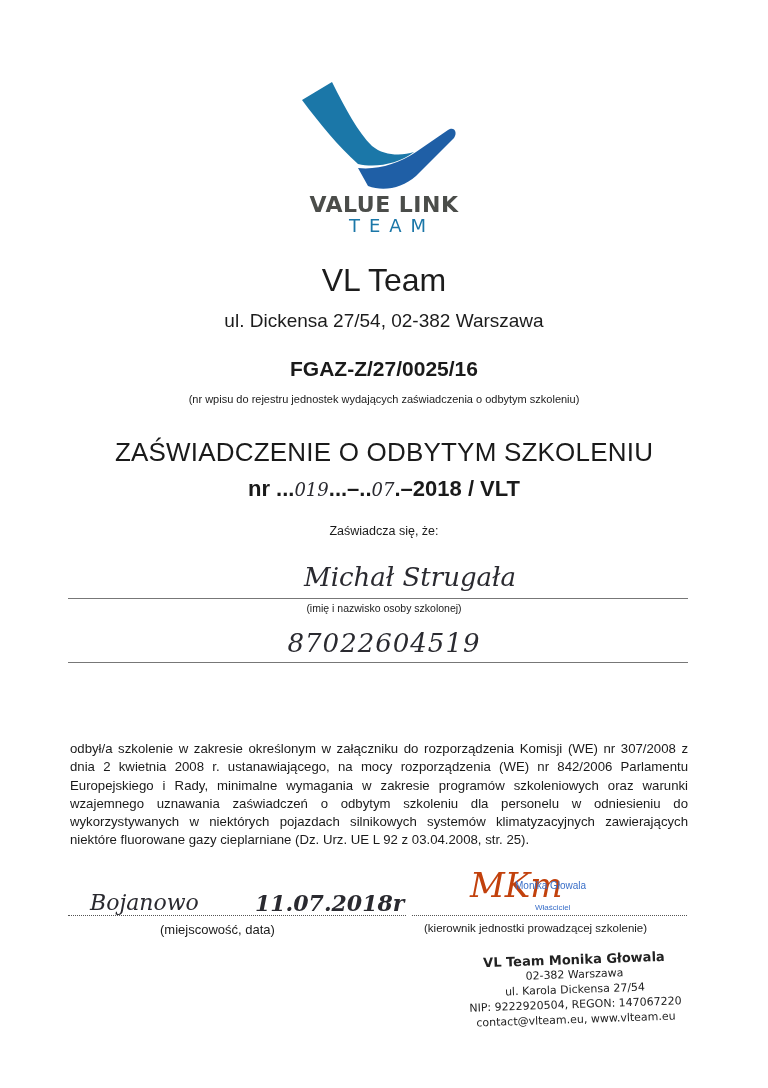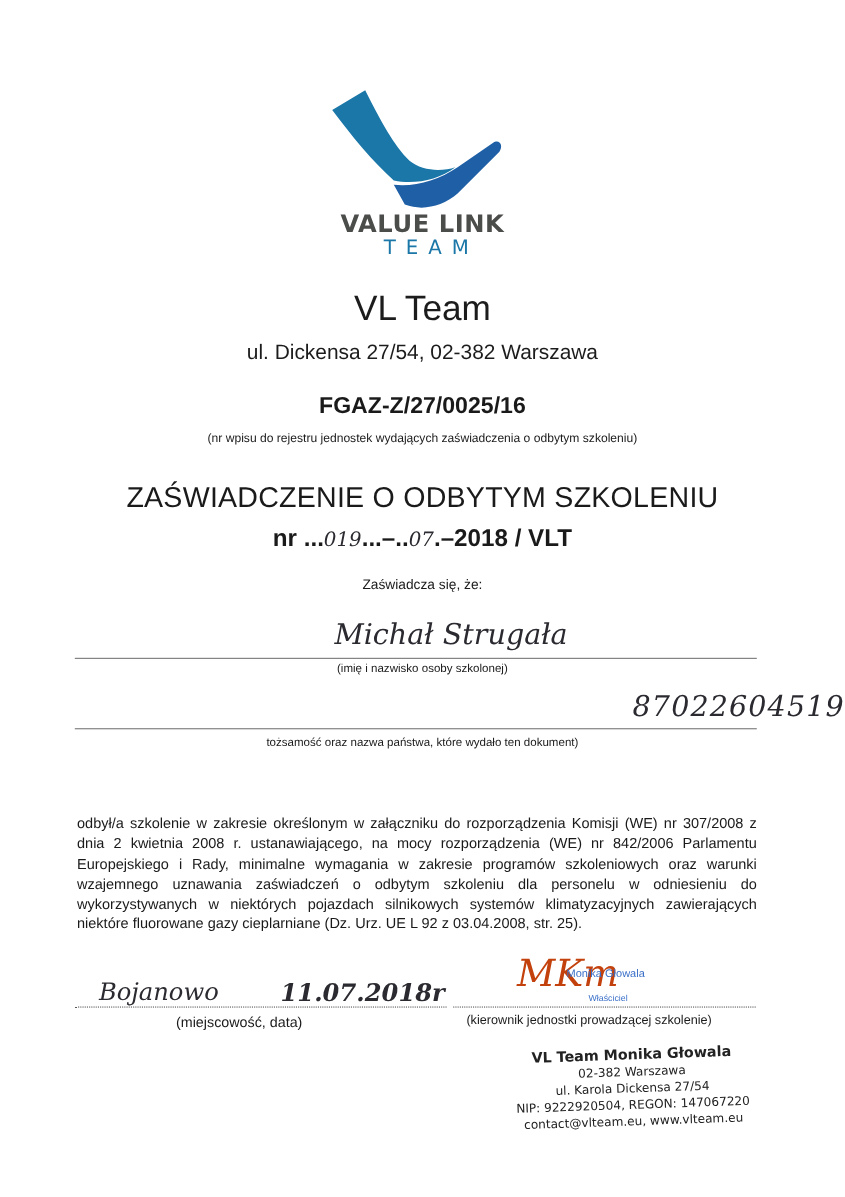--- a/index.html
+++ b/index.html
@@ -19,21 +19,21 @@
   #cert-title { top: 437px; font-size: 26px; letter-spacing: 0.2px; }
   #cert-number { top: 476px; font-size: 22px; font-weight: bold; }
   .hand { font-family: "DejaVu Serif", serif; font-style: italic; color: #2a2a30; font-weight: normal; }
   #cert-number .hand { font-size: 18px; }
   #certifies { top: 524px; font-size: 12.5px; }
   .line { position: absolute; left: 68px; width: 620px; height: 0; border-top: 1px solid #777; }
   #name-line { top: 598px; }
   #pesel-line { top: 662px; }
   #person-name { top: 562px; font-size: 26px; padding-left: 26px; }
   #name-caption { top: 602px; font-size: 10.5px; }
-  #pesel-value { top: 628px; font-size: 26px; letter-spacing: 1px; text-align: right; }
+  #pesel-value { top: 628px; font-size: 26px; letter-spacing: 1px; }
   #pesel-caption { top: 668px; font-size: 10.5px; line-height: 15px; }
   #body-text {
     left: 70px; top: 740px; width: 618px; font-size: 13.2px; line-height: 18.3px; text-align: justify;
   }
   #place-date-dots { left: 68px; top: 915px; width: 338px; border-top: 1.5px dotted #555; }
   #place { left: 90px; top: 890px; font-size: 22px; }
   #date { left: 255px; top: 890px; font-size: 22px; font-weight: bold; }
   #place-date-caption { left: 160px; top: 922px; font-size: 13px; }
   #sign-dots { left: 412px; top: 915px; width: 275px; border-top: 1.5px dotted #555; }
   #signature { left: 470px; top: 865px; font-size: 34px; color: #c2410c; }
@@ -68,21 +68,20 @@
 </div>
 <div id="certifies" class="abs center">Zaświadcza się, że:</div>
 
 <div id="person-name" class="abs center hand">Michał Strugała</div>
 <div id="name-line" class="line"></div>
 <div id="name-caption" class="abs center">(imię i nazwisko osoby szkolonej)</div>
 
 <div id="pesel-value" class="abs center hand">87022604519</div>
 <div id="pesel-line" class="line"></div>
 <div id="pesel-caption" class="abs center">
-  <div>tożsamość oraz nazwa państwa, które wydało ten dokument)</div>
 </div>
 
 <div id="body-text" class="abs">odbył/a szkolenie w zakresie określonym w załączniku do rozporządzenia Komisji (WE) nr 307/2008 z dnia 2 kwietnia 2008 r. ustanawiającego, na mocy rozporządzenia (WE) nr 842/2006 Parlamentu Europejskiego i Rady, minimalne wymagania w zakresie programów szkoleniowych oraz warunki wzajemnego uznawania zaświadczeń o odbytym szkoleniu dla personelu w odniesieniu do wykorzystywanych w niektórych pojazdach silnikowych systemów klimatyzacyjnych zawierających niektóre fluorowane gazy cieplarniane (Dz. Urz. UE L 92 z 03.04.2008, str. 25).</div>
 
 <div id="place" class="abs hand">Bojanowo</div>
 <div id="date" class="abs hand">11.07.2018r</div>
 <div id="place-date-dots" class="abs"></div>
 <div id="place-date-caption" class="abs">(miejscowość, data)</div>
 
 <div id="signature" class="abs hand">MKm</div>

